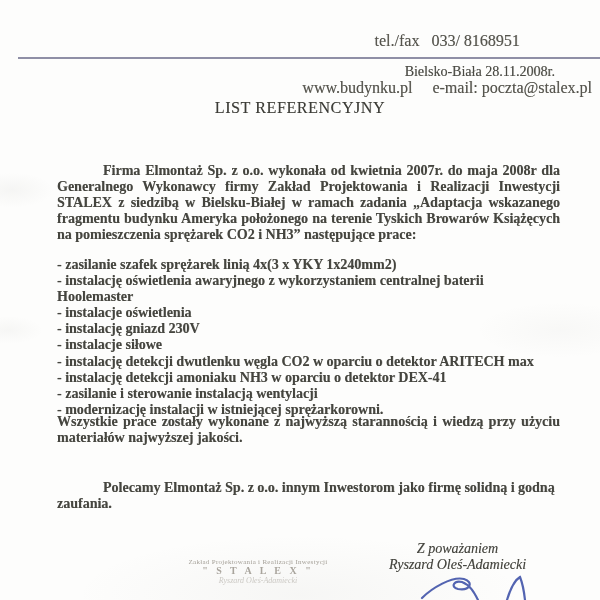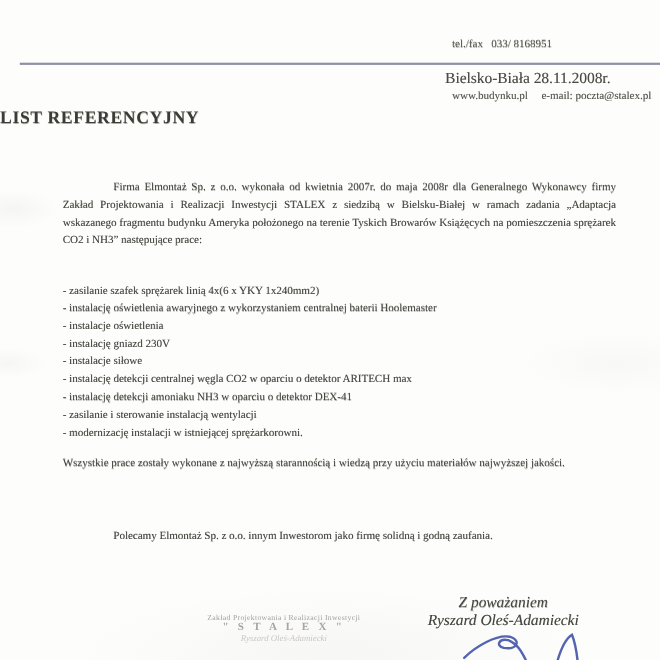--- a/index.html
+++ b/index.html
@@ -19,39 +19,39 @@
       radial-gradient(ellipse 60px 25px at 12px 190px, rgba(120,120,110,0.06), transparent 70%),
       radial-gradient(ellipse 50px 20px at 8px 330px, rgba(120,120,110,0.05), transparent 70%),
       radial-gradient(ellipse 120px 40px at 560px 330px, rgba(120,120,110,0.04), transparent 70%),
       radial-gradient(ellipse 300px 80px at 300px 595px, rgba(120,120,110,0.05), transparent 75%);
     pointer-events:none;
   }
   .soft{ text-shadow:0.3px 0.3px 0.6px rgba(80,80,72,0.45); }
 
   .contact{
     position:absolute;top:2px;right:8px;
-    text-align:left;font-size:10px;line-height:15.5px;
+    text-align:center;font-size:16px;line-height:15.5px;
     color:#55544d;white-space:pre;
   }
   .rule{
     position:absolute;top:57px;left:18px;right:0;
     height:2px;background:#8f8fa6;
   }
   .date{
     position:absolute;top:64px;right:45px;
     font-size:14px;color:#4a4a44;
   }
   .title{
     position:absolute;top:99px;left:0;width:100%;
-    text-align:left;font-size:16px;font-weight:bold;
+    text-align:center;font-size:16px;font-weight:normal;
     letter-spacing:0.6px;color:#3c3c37;
   }
   .body-block{
     position:absolute;left:57px;width:503px;
-    font-size:10px;line-height:16px;color:#45453f;
+    font-size:14px;line-height:16px;color:#45453f;font-weight:bold;
   }
   .intro{ top:163px; text-align:justify; text-indent:46px; }
   .works{ top:257px; }
   .works div{ line-height:16.1px; }
   .closing1{ top:414px; text-align:justify; }
   .closing2{ top:448px; text-indent:46px;margin-top:32px; }
   .signoff{
     position:absolute;top:541px;left:365px;width:185px;
     text-align:center;font-size:14px;line-height:15.5px;color:#45453f;font-style:italic;
   }
@@ -78,26 +78,26 @@
 
   <div class="rule"></div>
 
   <div class="date soft">Bielsko-Biała 28.11.2008r.</div>
 
   <div class="title soft">LIST REFERENCYJNY</div>
 
   <div class="body-block intro soft">Firma Elmontaż Sp. z o.o. wykonała od kwietnia 2007r. do maja 2008r dla Generalnego Wykonawcy firmy Zakład Projektowania i Realizacji Inwestycji STALEX z siedzibą w Bielsku-Białej w ramach zadania „Adaptacja wskazanego fragmentu budynku Ameryka położonego na terenie Tyskich Browarów Książęcych na pomieszczenia sprężarek CO2 i NH3” następujące prace:</div>
 
   <div class="body-block works">
-    <div class="soft">- zasilanie szafek sprężarek linią 4x(6 x YKY 1x240mm2)</div>
+    <div class="soft">- zasilanie szafek sprężarek linią 4x(3 x YKY 1x240mm2)</div>
     <div class="soft">- instalację oświetlenia awaryjnego z wykorzystaniem centralnej baterii Hoolemaster</div>
     <div class="soft">- instalacje oświetlenia</div>
     <div class="soft">- instalację gniazd 230V</div>
     <div class="soft">- instalacje siłowe</div>
-    <div class="soft">- instalację detekcji centralnej węgla CO2 w oparciu o detektor ARITECH max</div>
+    <div class="soft">- instalację detekcji dwutlenku węgla CO2 w oparciu o detektor ARITECH max</div>
     <div class="soft">- instalację detekcji amoniaku NH3 w oparciu o detektor DEX-41</div>
     <div class="soft">- zasilanie i sterowanie instalacją wentylacji</div>
     <div class="soft">- modernizację instalacji w istniejącej sprężarkorowni.</div>
   </div>
 
   <div class="body-block closing1 soft">Wszystkie prace zostały wykonane z najwyższą starannością i wiedzą przy użyciu materiałów najwyższej jakości.</div>
 
   <div class="body-block closing2 soft">Polecamy Elmontaż Sp. z o.o. innym Inwestorom jako firmę solidną i godną zaufania.</div>
 
   <div class="signoff soft">

